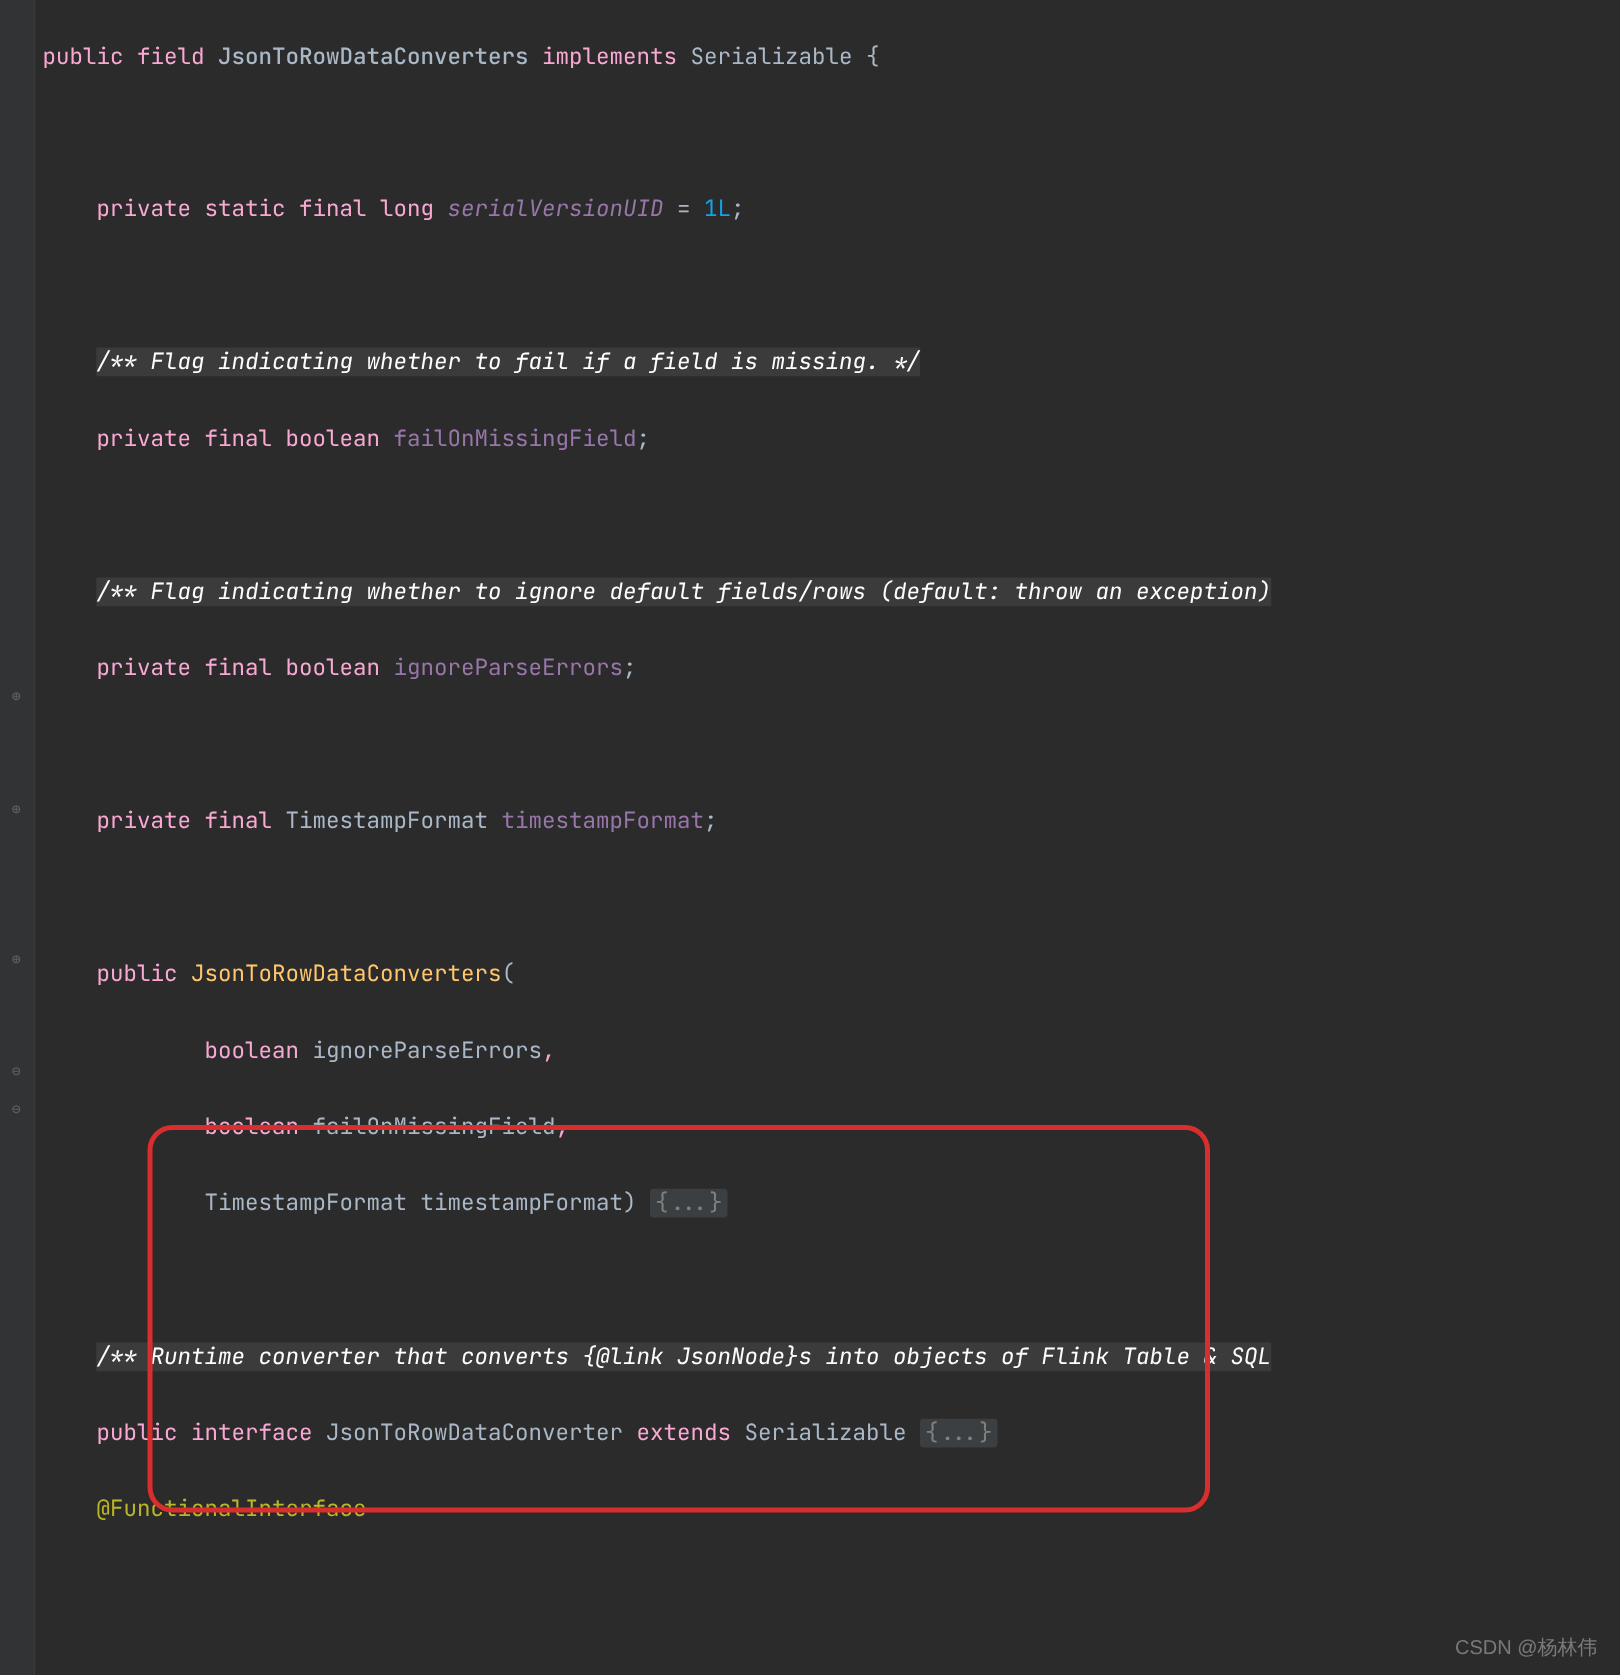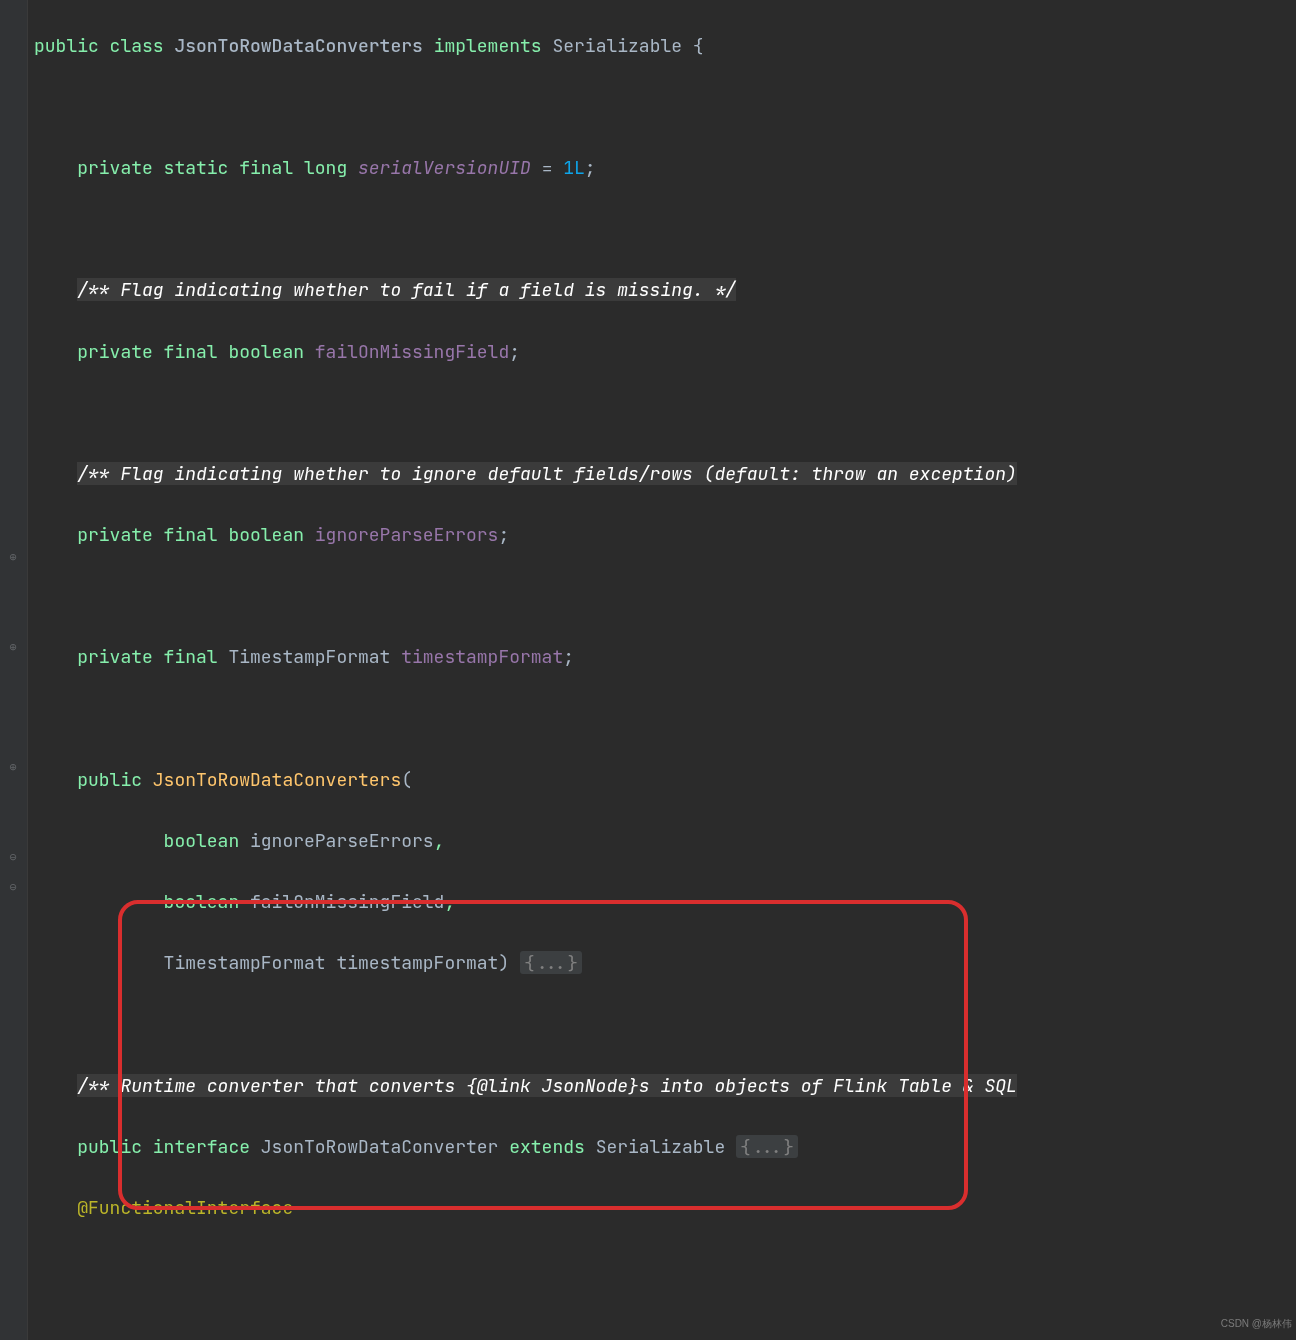--- a/index.html
+++ b/index.html
@@ -30,59 +30,59 @@
     font-size: 12px;
     display: flex;
     align-items: center;
     justify-content: center;
   }
   .code-area {
     padding-left: 34px;
     white-space: pre;
   }
   .line { display: block; }
-  .kw { color: #86efac; }       
+  .kw { color: #f9a8d4; }       
   .cls { color: #a9b7c6; font-weight: 500; } 
   .mthd { color: #ffc66d; }     
   .cmt { color: #ffffff; }      
   .cmt-bg { background: #3b3b3b; }
   .num { color: #0ea5e9; }      
   .it { font-style: italic; }
   .field { color: #9876aa; }    
   .anno { color: #bbb529; }     
   .br { color: #a9b7c6; }
   .fold { color: #808080; background: #3c3f41; padding: 0 4px; border-radius: 3px;}
   .redbox {
     position: absolute;
     border: 4px solid #d92e2e;
     border-radius: 20px;
     pointer-events: none;
   }
   .watermark {
     position: absolute;
-    right: 4px;
+    right: 18px;
     bottom: 8px;
     color: rgba(200,200,200,0.5);
-    font-size: 10px;
+    font-size: 16px;
     font-family: sans-serif;
   }
 </style>
 </head>
 <body>
 
 <div class="gutter">
   <div class="gutter-icon" style="top:550px">⊕</div>
   <div class="gutter-icon" style="top:640px">⊕</div>
   <div class="gutter-icon" style="top:760px">⊕</div>
   <div class="gutter-icon" style="top:850px">⊖</div>
   <div class="gutter-icon" style="top:880px">⊖</div>
 </div>
 
 <div class="code-area">
-<span class="line"><span class="kw">public </span><span class="kw">class </span><span class="cls">JsonToRowDataConverters </span><span class="kw">implements </span><span>Serializable </span><span class="br">{</span></span>
+<span class="line"><span class="kw">public </span><span class="kw">field </span><span class="cls">JsonToRowDataConverters </span><span class="kw">implements </span><span>Serializable </span><span class="br">{</span></span>
 <span class="line"> </span>
 <span class="line"><span>    </span><span class="kw">private static final </span><span class="kw">long </span><span class="field it">serialVersionUID</span><span> = </span><span class="num">1L</span><span>;</span></span>
 <span class="line"> </span>
 <span class="line"><span>    </span><span class="cmt cmt-bg it">/** Flag indicating whether to fail if a field is missing. */</span></span>
 <span class="line"><span>    </span><span class="kw">private final </span><span class="kw">boolean </span><span class="field">failOnMissingField</span><span>;</span></span>
 <span class="line"> </span>
 <span class="line"><span>    </span><span class="cmt cmt-bg it">/** Flag indicating whether to ignore default fields/rows (default: throw an exception)</span></span>
 <span class="line"><span>    </span><span class="kw">private final </span><span class="kw">boolean </span><span class="field">ignoreParseErrors</span><span>;</span></span>
 <span class="line"> </span>
 <span class="line"><span>    </span><span class="kw">private final </span><span>TimestampFormat </span><span class="field">timestampFormat</span><span>;</span></span>

